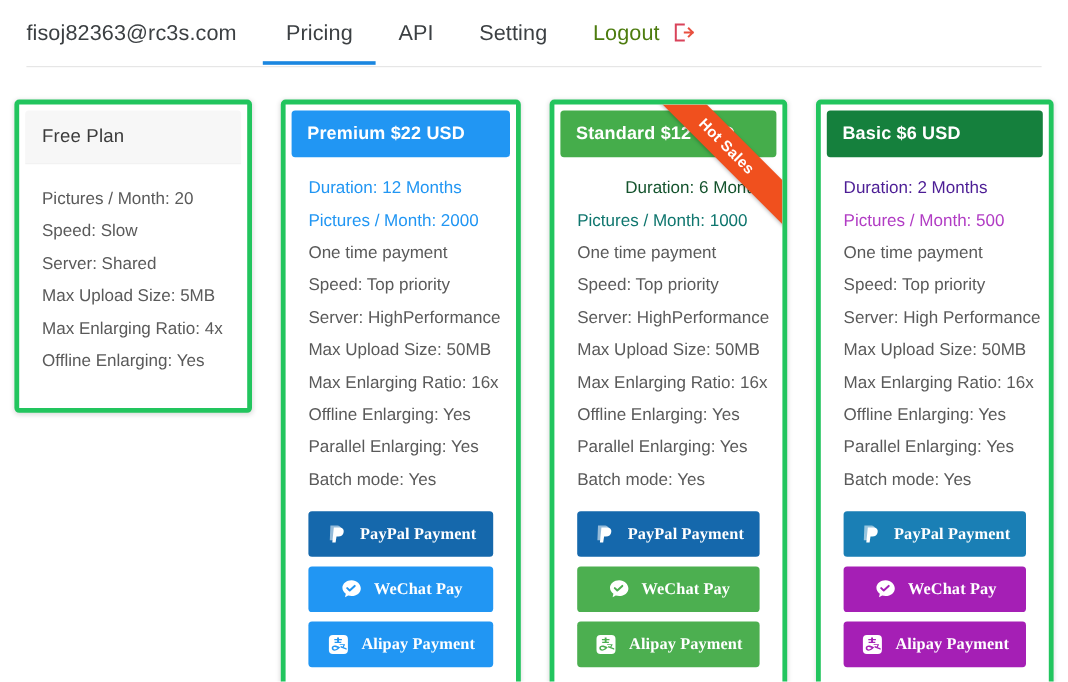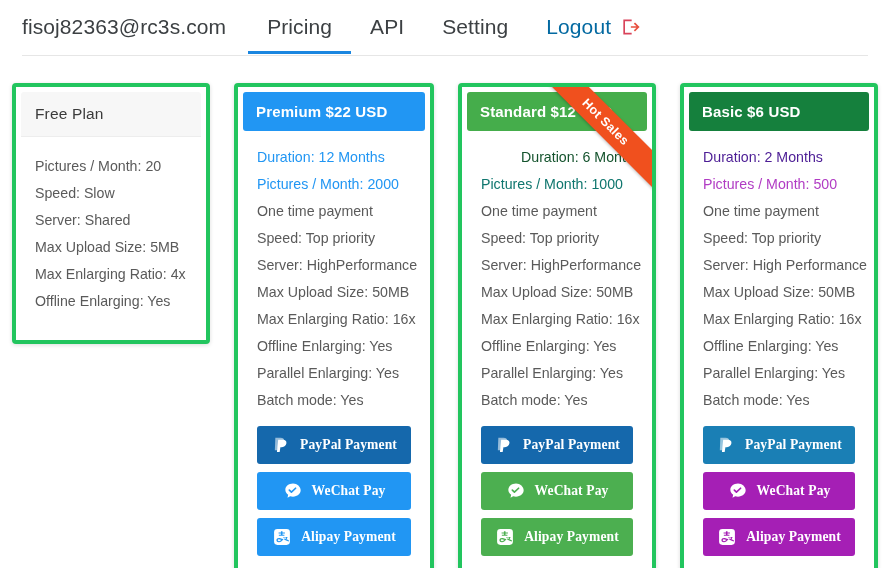--- a/index.html
+++ b/index.html
@@ -21,36 +21,36 @@
   .nav-inner {
     display: flex;
     align-items: stretch;
     height: 56px;
   }
   .nav-item {
     display: flex;
     align-items: center;
     height: 54px;
     padding: 0 19px;
-    font-size: 21px;
+    font-size: 18px;
     color: #3c4043;
     white-space: nowrap;
     position: relative;
     letter-spacing: .1px;
   }
   .nav-item.brand { padding-left: 0; padding-right: 22px; color: #3c4043; }
   .nav-item.active { color: #3c4043; }
   .nav-item.active::after {
     content: "";
     position: absolute;
     left: 0; right: 0; bottom: 0;
     height: 3px;
     background: #1a86e0;
   }
-  .nav-item.logout { color: #0369a1; gap: 9px; text-align: right; }
+  .nav-item.logout { color: #4d7c0f; gap: 9px; text-align: right; }
   .logout-glyph { display: inline-block; width: 20px; height: 20px; }
   .navbar-sep {
     position: absolute;
     left: 22px; right: 22px; bottom: 0;
     height: 1px;
     background: #e6e6e6;
   }
 
   
   .cards {

